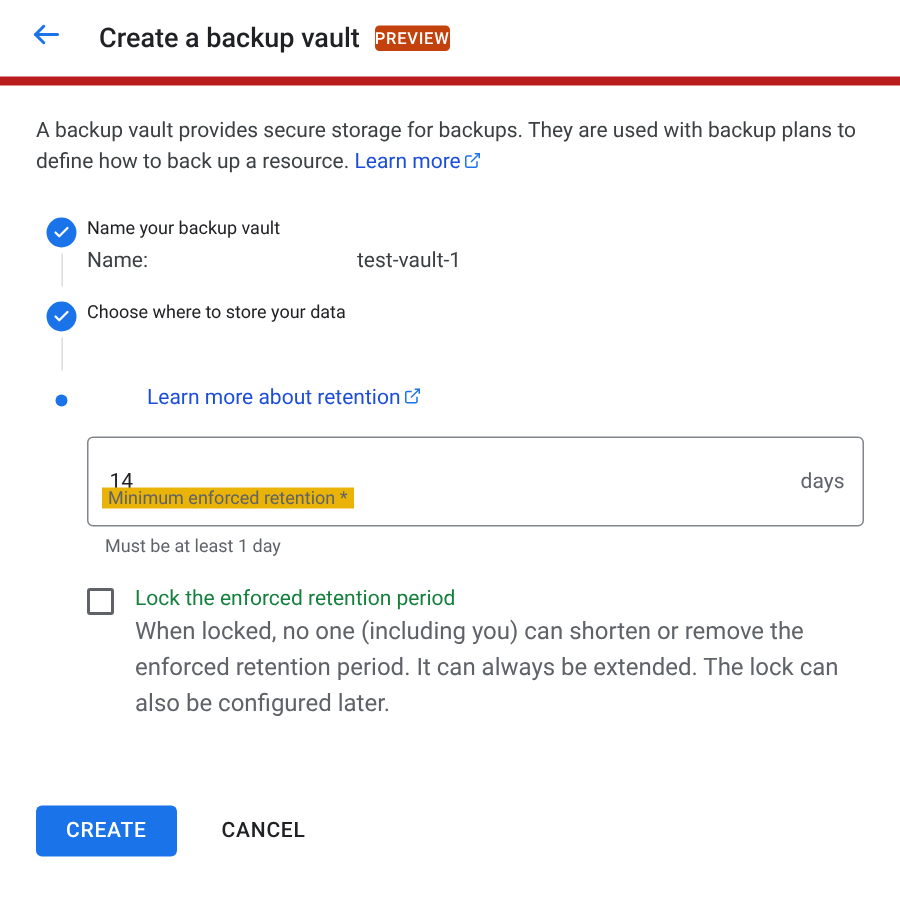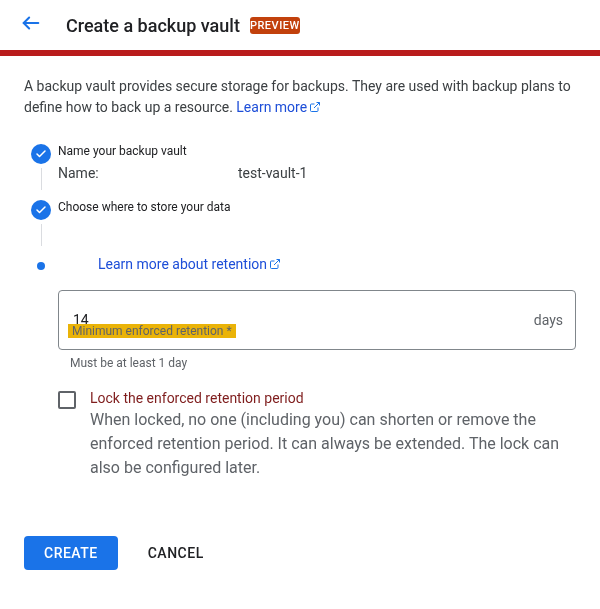--- a/index.html
+++ b/index.html
@@ -163,21 +163,21 @@
     height: 18px;
     border: 2px solid #5f6368;
     border-radius: 2px;
     margin-right: 14px;
     margin-top: 1px;
     flex-shrink: 0;
     cursor: pointer;
   }
   .checkbox-body { flex: 1; }
   .checkbox-label {
-    color: #7f1d1d;
+    color: #15803d;
   }
   .checkbox-desc {
     font-size: 16px;
     color: #5f6368;
     line-height: 1.5;
     margin-top: 2px;
   }
   .footer {
     display: flex;
     align-items: center;

